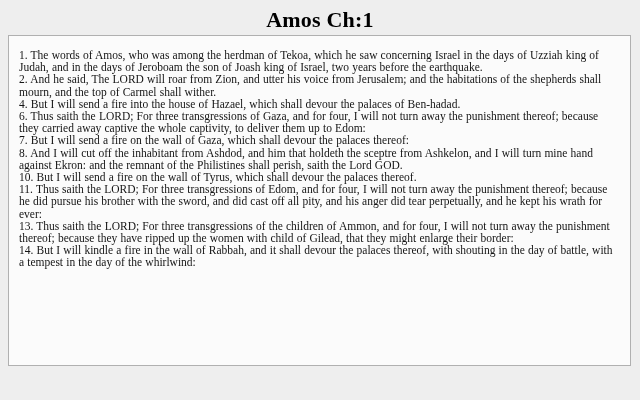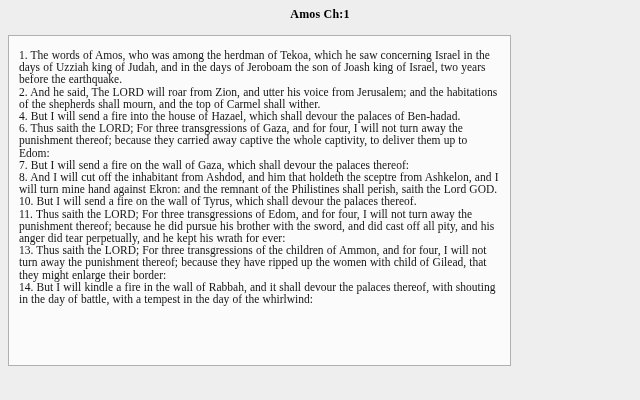--- a/index.html
+++ b/index.html
@@ -18,28 +18,28 @@
     background: var(--page-bg);
     font-family: "Liberation Serif", "DejaVu Serif", serif;
     overflow: hidden;
   }
   .page-title {
     margin: 0;
     padding-top: 7px;
     height: 28px;
     text-align: center;
     font-family: "Liberation Serif", "DejaVu Serif", serif;
-    font-size: 12px;
+    font-size: 22px;
     font-weight: bold;
     color: var(--title-color);
     letter-spacing: 0.2px;
   }
   .text-box {
     margin: 7px 9px 0 8px;
-    width: 503px;
+    width: 623px;
     height: 331px;
     background: var(--box-bg);
     border: 1px solid var(--box-border);
     padding: 13px 10px 16px 10px;
     overflow: hidden;
   }
   .verse {
     font-size: 11.5px;
     line-height: 12.2px;
     color: var(--text-color);

